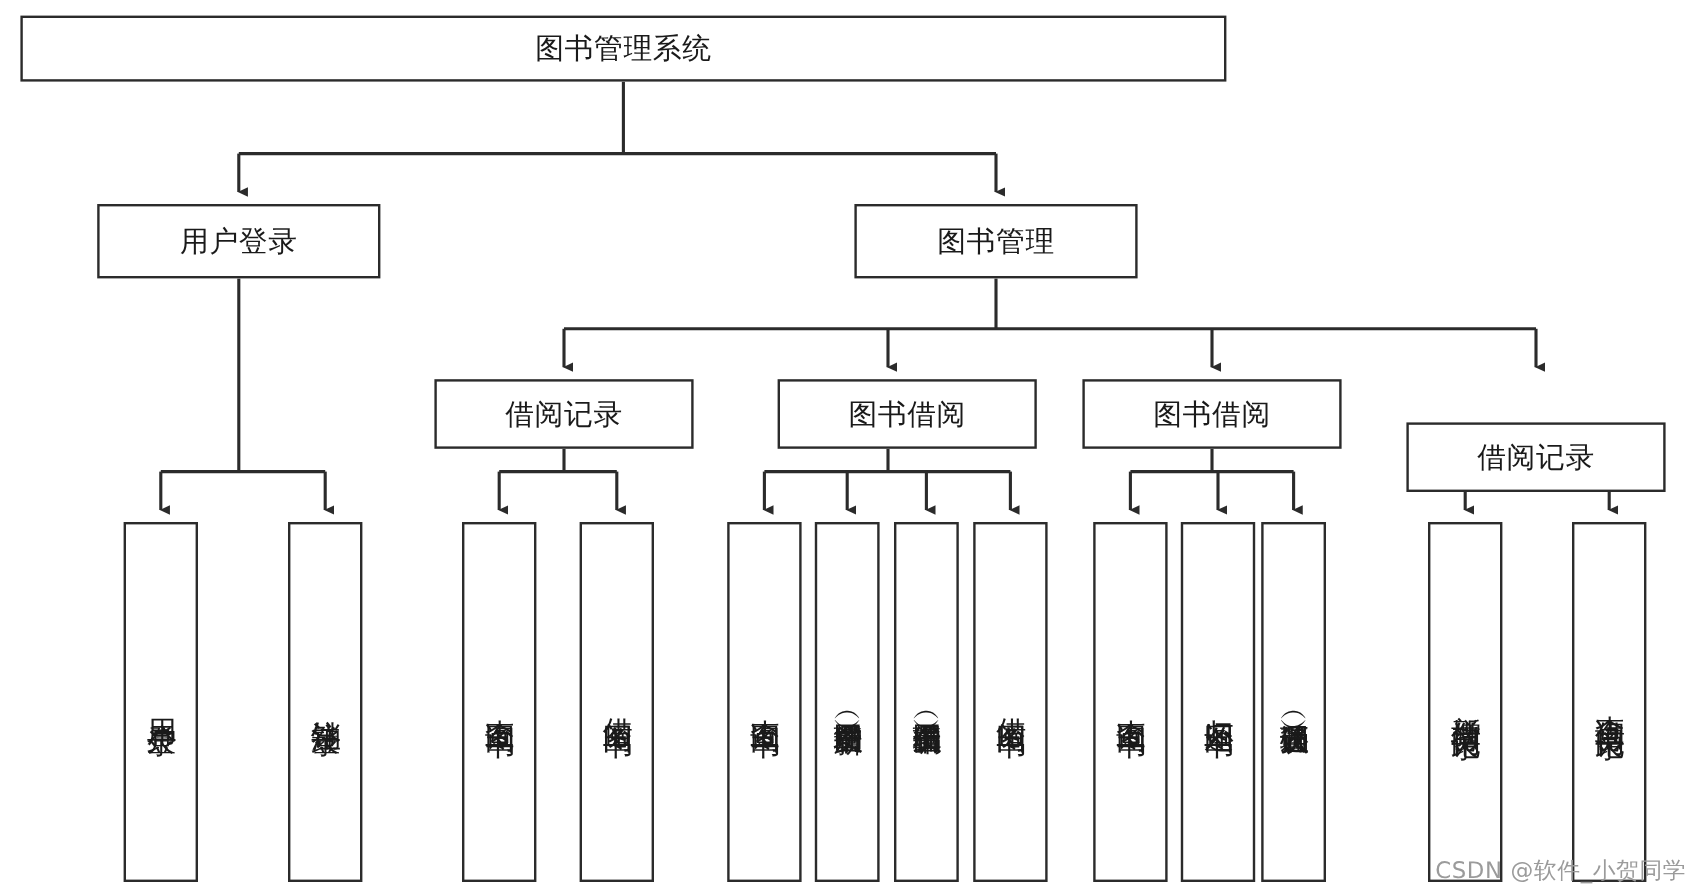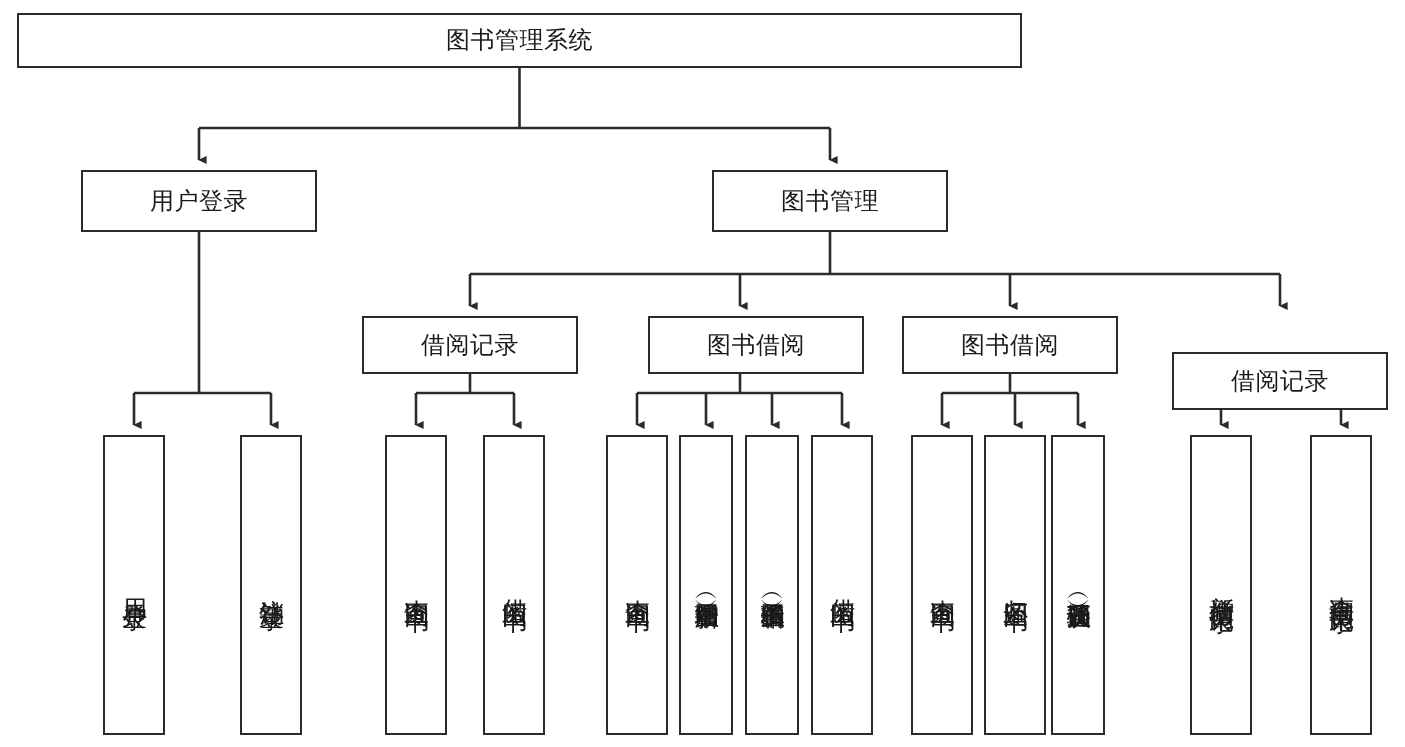--- a/index.html
+++ b/index.html
@@ -180,13 +180,14 @@
         <span class="label">确认归还（管理员）</span>
       </div>
       <div class="node vert" style="left: 1190px; top: 435px; width: 62px; height: 300px;">
         <span class="label">新增借阅记录</span>
       </div>
       <div class="node vert" style="left: 1310px; top: 435px; width: 62px; height: 300px;">
         <span class="label">查询借阅记录</span>
       </div>
     </div>
 
+  <div class="watermark" style="left: 1196px; top: 713px; color: rgb(155, 155, 155);">CSDN @软件_小贺同学</div>
 </div>
 
 </body></html>

